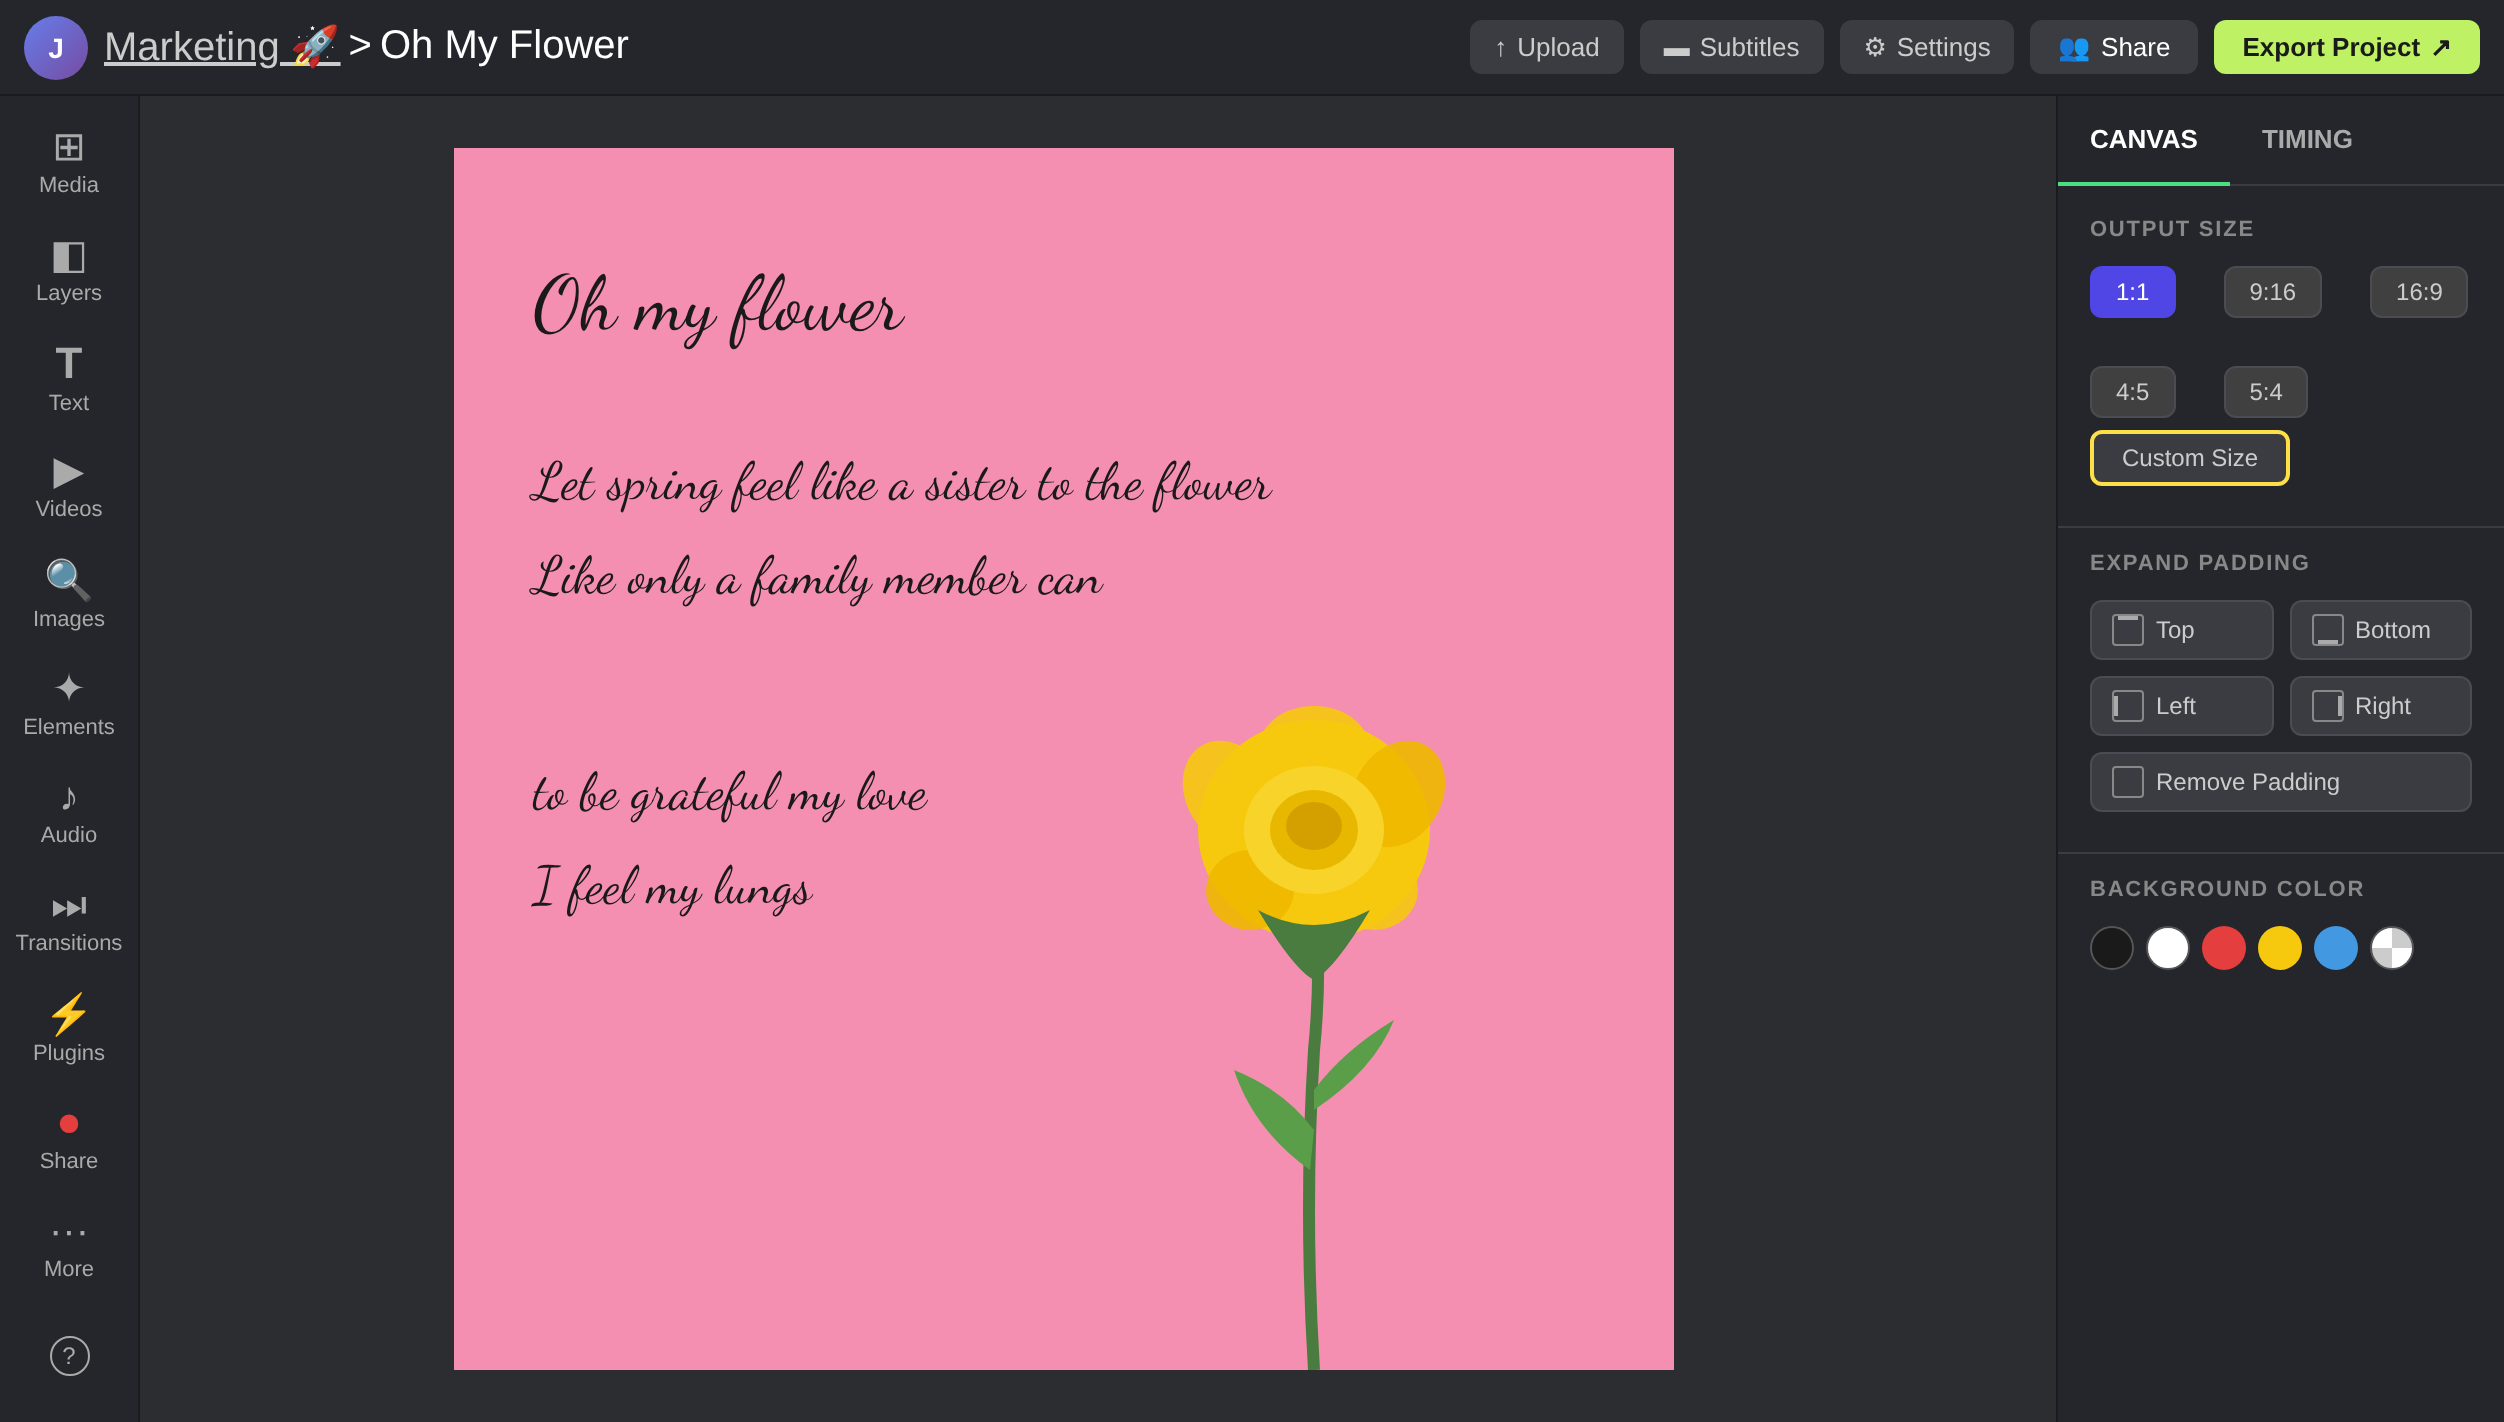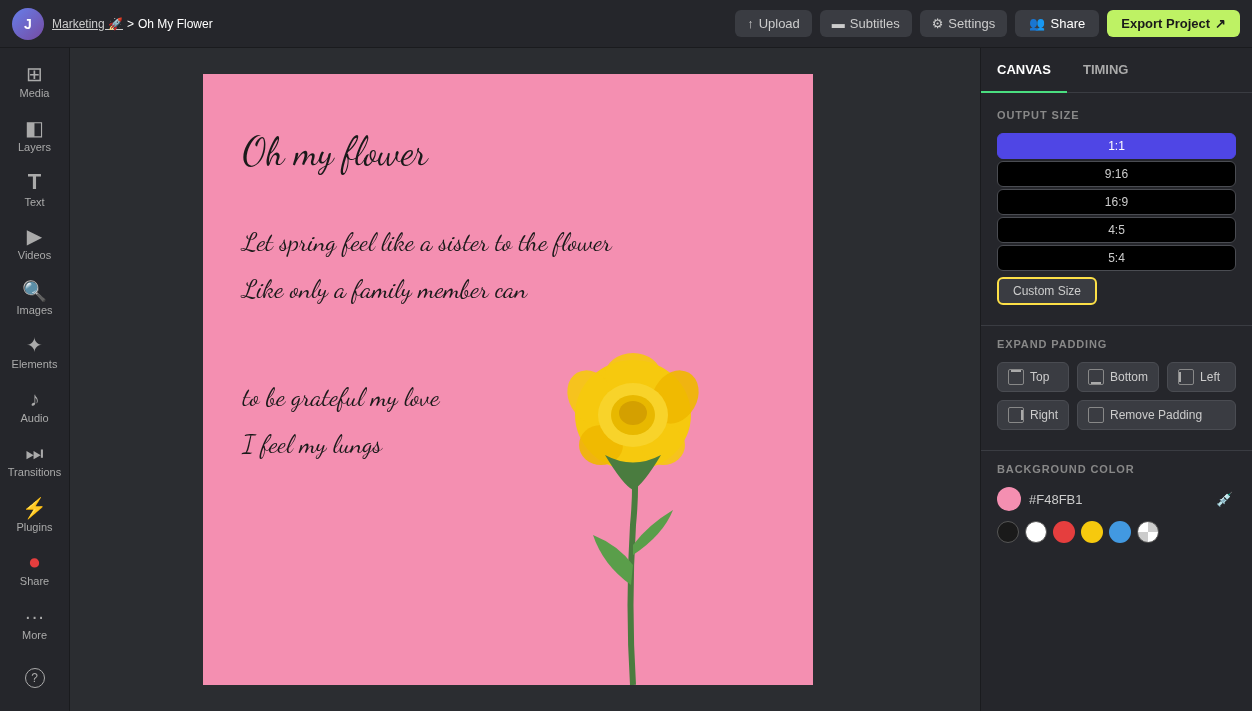--- a/index.html
+++ b/index.html
@@ -28,21 +28,21 @@
     .topbar-avatar {
       width: 32px; height: 32px;
       border-radius: 50%;
       background: linear-gradient(135deg, #667eea, #764ba2);
       display: flex; align-items: center; justify-content: center;
       font-size: 14px; color: #fff; font-weight: 600;
       flex-shrink: 0;
     }
     .topbar-breadcrumb {
       display: flex; align-items: center; gap: 4px;
-      font-size: 12px; color: #ccc;
+      font-size: 20px; color: #ccc;
     }
     .topbar-breadcrumb a { color: #ccc; text-decoration: underline; cursor: pointer; }
     .topbar-breadcrumb span { color: #fff; font-weight: 500; }
     .topbar-actions {
       margin-left: auto;
       display: flex; align-items: center; gap: 8px;
     }
     .topbar-btn {
       display: flex; align-items: center; gap: 5px;
       background: #3a3c42;
@@ -142,21 +142,21 @@
     }
     
     .canvas-rose {
       position: absolute;
       bottom: 0; right: 80px;
       width: 200px; height: 360px;
     }
 
     
     .right-panel {
-      width: 272px;
+      width: 224px;
       background: #25262b;
       border-left: 1px solid #1a1b1e;
       display: flex;
       flex-direction: column;
       flex-shrink: 0;
       overflow-y: auto;
       margin-left: 35px;
     }
     .panel-tabs {
       display: flex;
@@ -180,29 +180,28 @@
     }
     .panel-section-title {
       font-size: 11px;
       font-weight: 600;
       color: #888;
       letter-spacing: 0.08em;
       text-transform: uppercase;
       margin-bottom: 12px;
     }
     .output-size-grid {
-      display: flex; flex-wrap: wrap; gap: 2px;
+      display: flex; flex-wrap: wrap; gap: 24px;
       margin-bottom: 6px;
-      flex-direction: column;
     }
     .size-btn {
       padding: 5px 12px;
       border-radius: 6px;
       border: 1px solid #4a4c52;
-      background: #000000;
+      background: #404040;
       color: #ccc;
       font-size: 12px;
       cursor: pointer;
     }
     .size-btn.active {
       background: #4f46e5;
       border-color: #4f46e5;
       color: #fff;
     }
     .size-btn-custom {
@@ -214,21 +213,21 @@
       font-size: 12px;
       cursor: pointer;
     }
     .padding-divider {
       border: none;
       border-top: 1px solid #3a3c42;
       margin: 4px 0 12px 0;
     }
     .padding-grid {
       display: grid;
-      grid-template-columns: 1fr 1fr 1fr;
+      grid-template-columns: 1fr 1fr;
       gap: 8px;
     }
     .pad-btn {
       display: flex; align-items: center; gap: 6px;
       padding: 6px 10px;
       border-radius: 6px;
       border: 1px solid #4a4c52;
       background: #3a3c42;
       color: #ccc;
       font-size: 12px;
@@ -451,25 +450,20 @@
           <div class="pad-btn-icon"></div>
           <span>Remove Padding</span>
         </button>
       </div>
     </div>
 
     <hr class="padding-divider">
 
     <div class="bg-section">
       <div class="panel-section-title">BACKGROUND COLOR</div>
-      <div class="bg-color-row">
-        <div class="bg-color-swatch" style="background:#F48FB1;"></div>
-        <span class="bg-color-hex">#F48FB1</span>
-        <button class="eyedropper-btn" title="Eyedropper">💉</button>
-      </div>
       <div class="color-swatches">
         <div class="color-dot" style="background:#1a1a1a; border:1px solid #555;"></div>
         <div class="color-dot" style="background:#ffffff; border:1px solid #555;"></div>
         <div class="color-dot" style="background:#e53e3e;"></div>
         <div class="color-dot" style="background:#f6c90e;"></div>
         <div class="color-dot" style="background:#4299e1;"></div>
         <div class="color-dot" style="background: conic-gradient(#ccc 90deg, #fff 90deg 180deg, #ccc 180deg 270deg, #fff 270deg); border:1px solid #555; border-radius:50%;"></div>
       </div>
     </div>
   </div>

